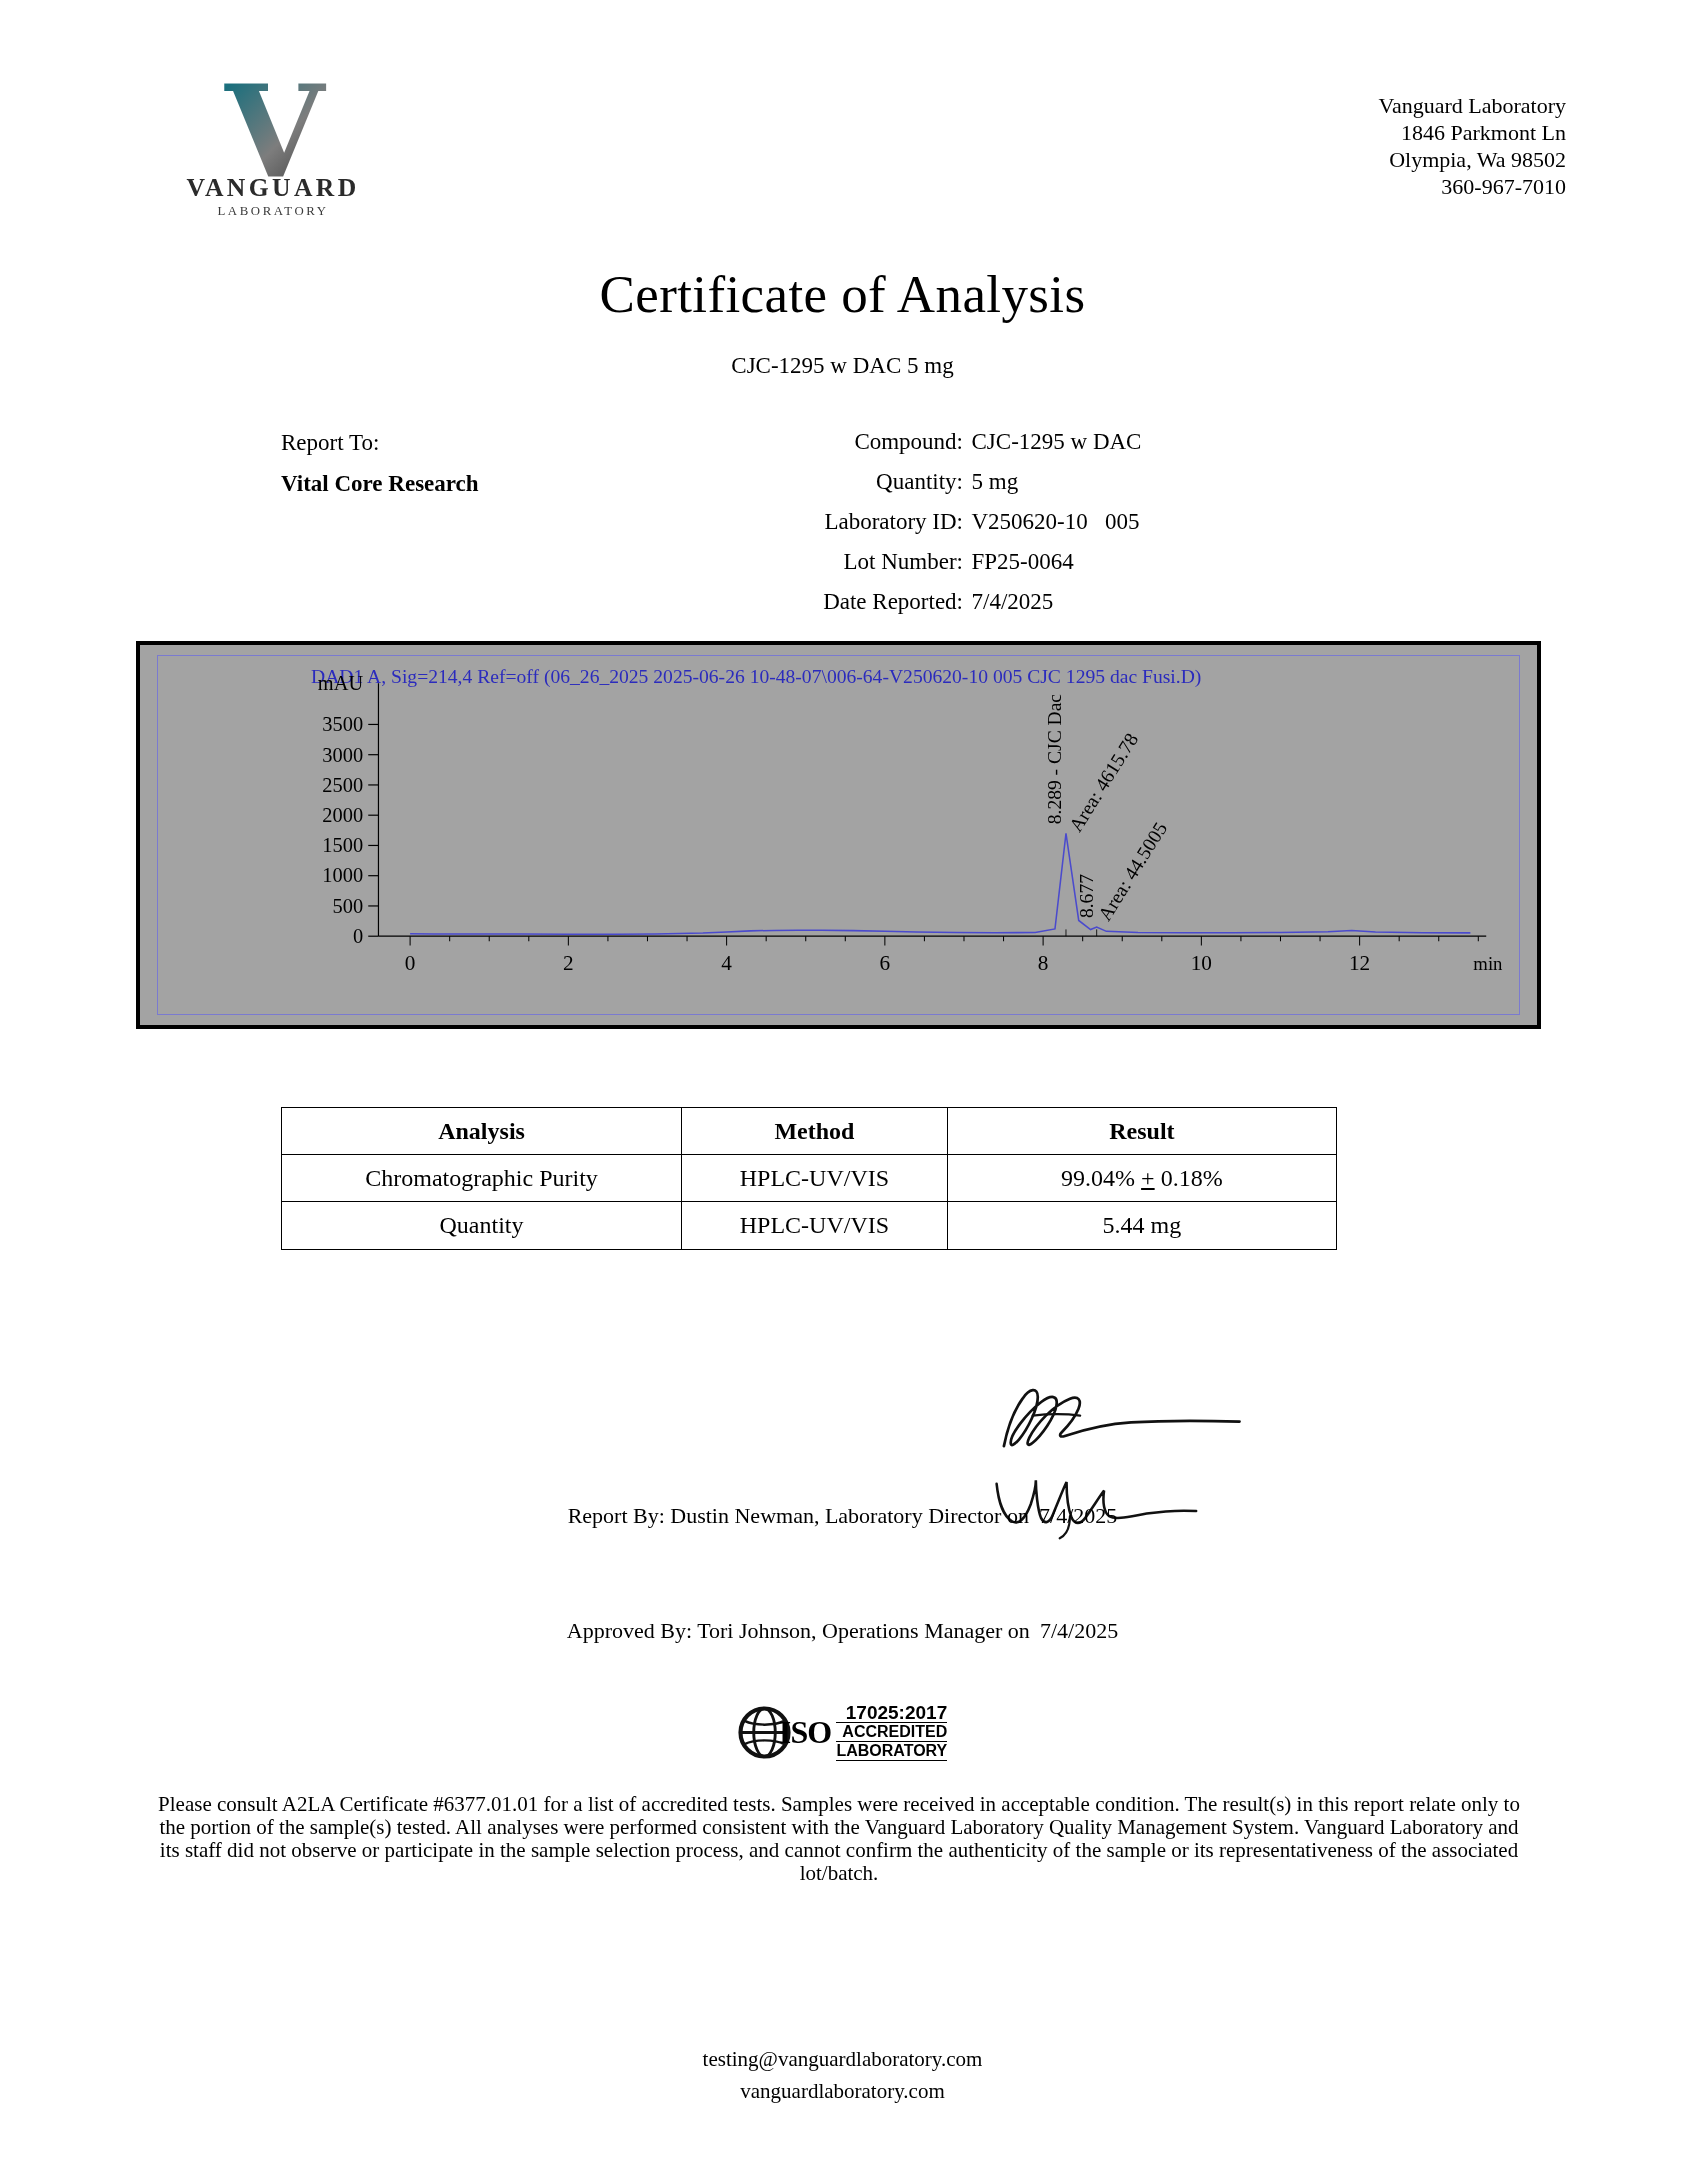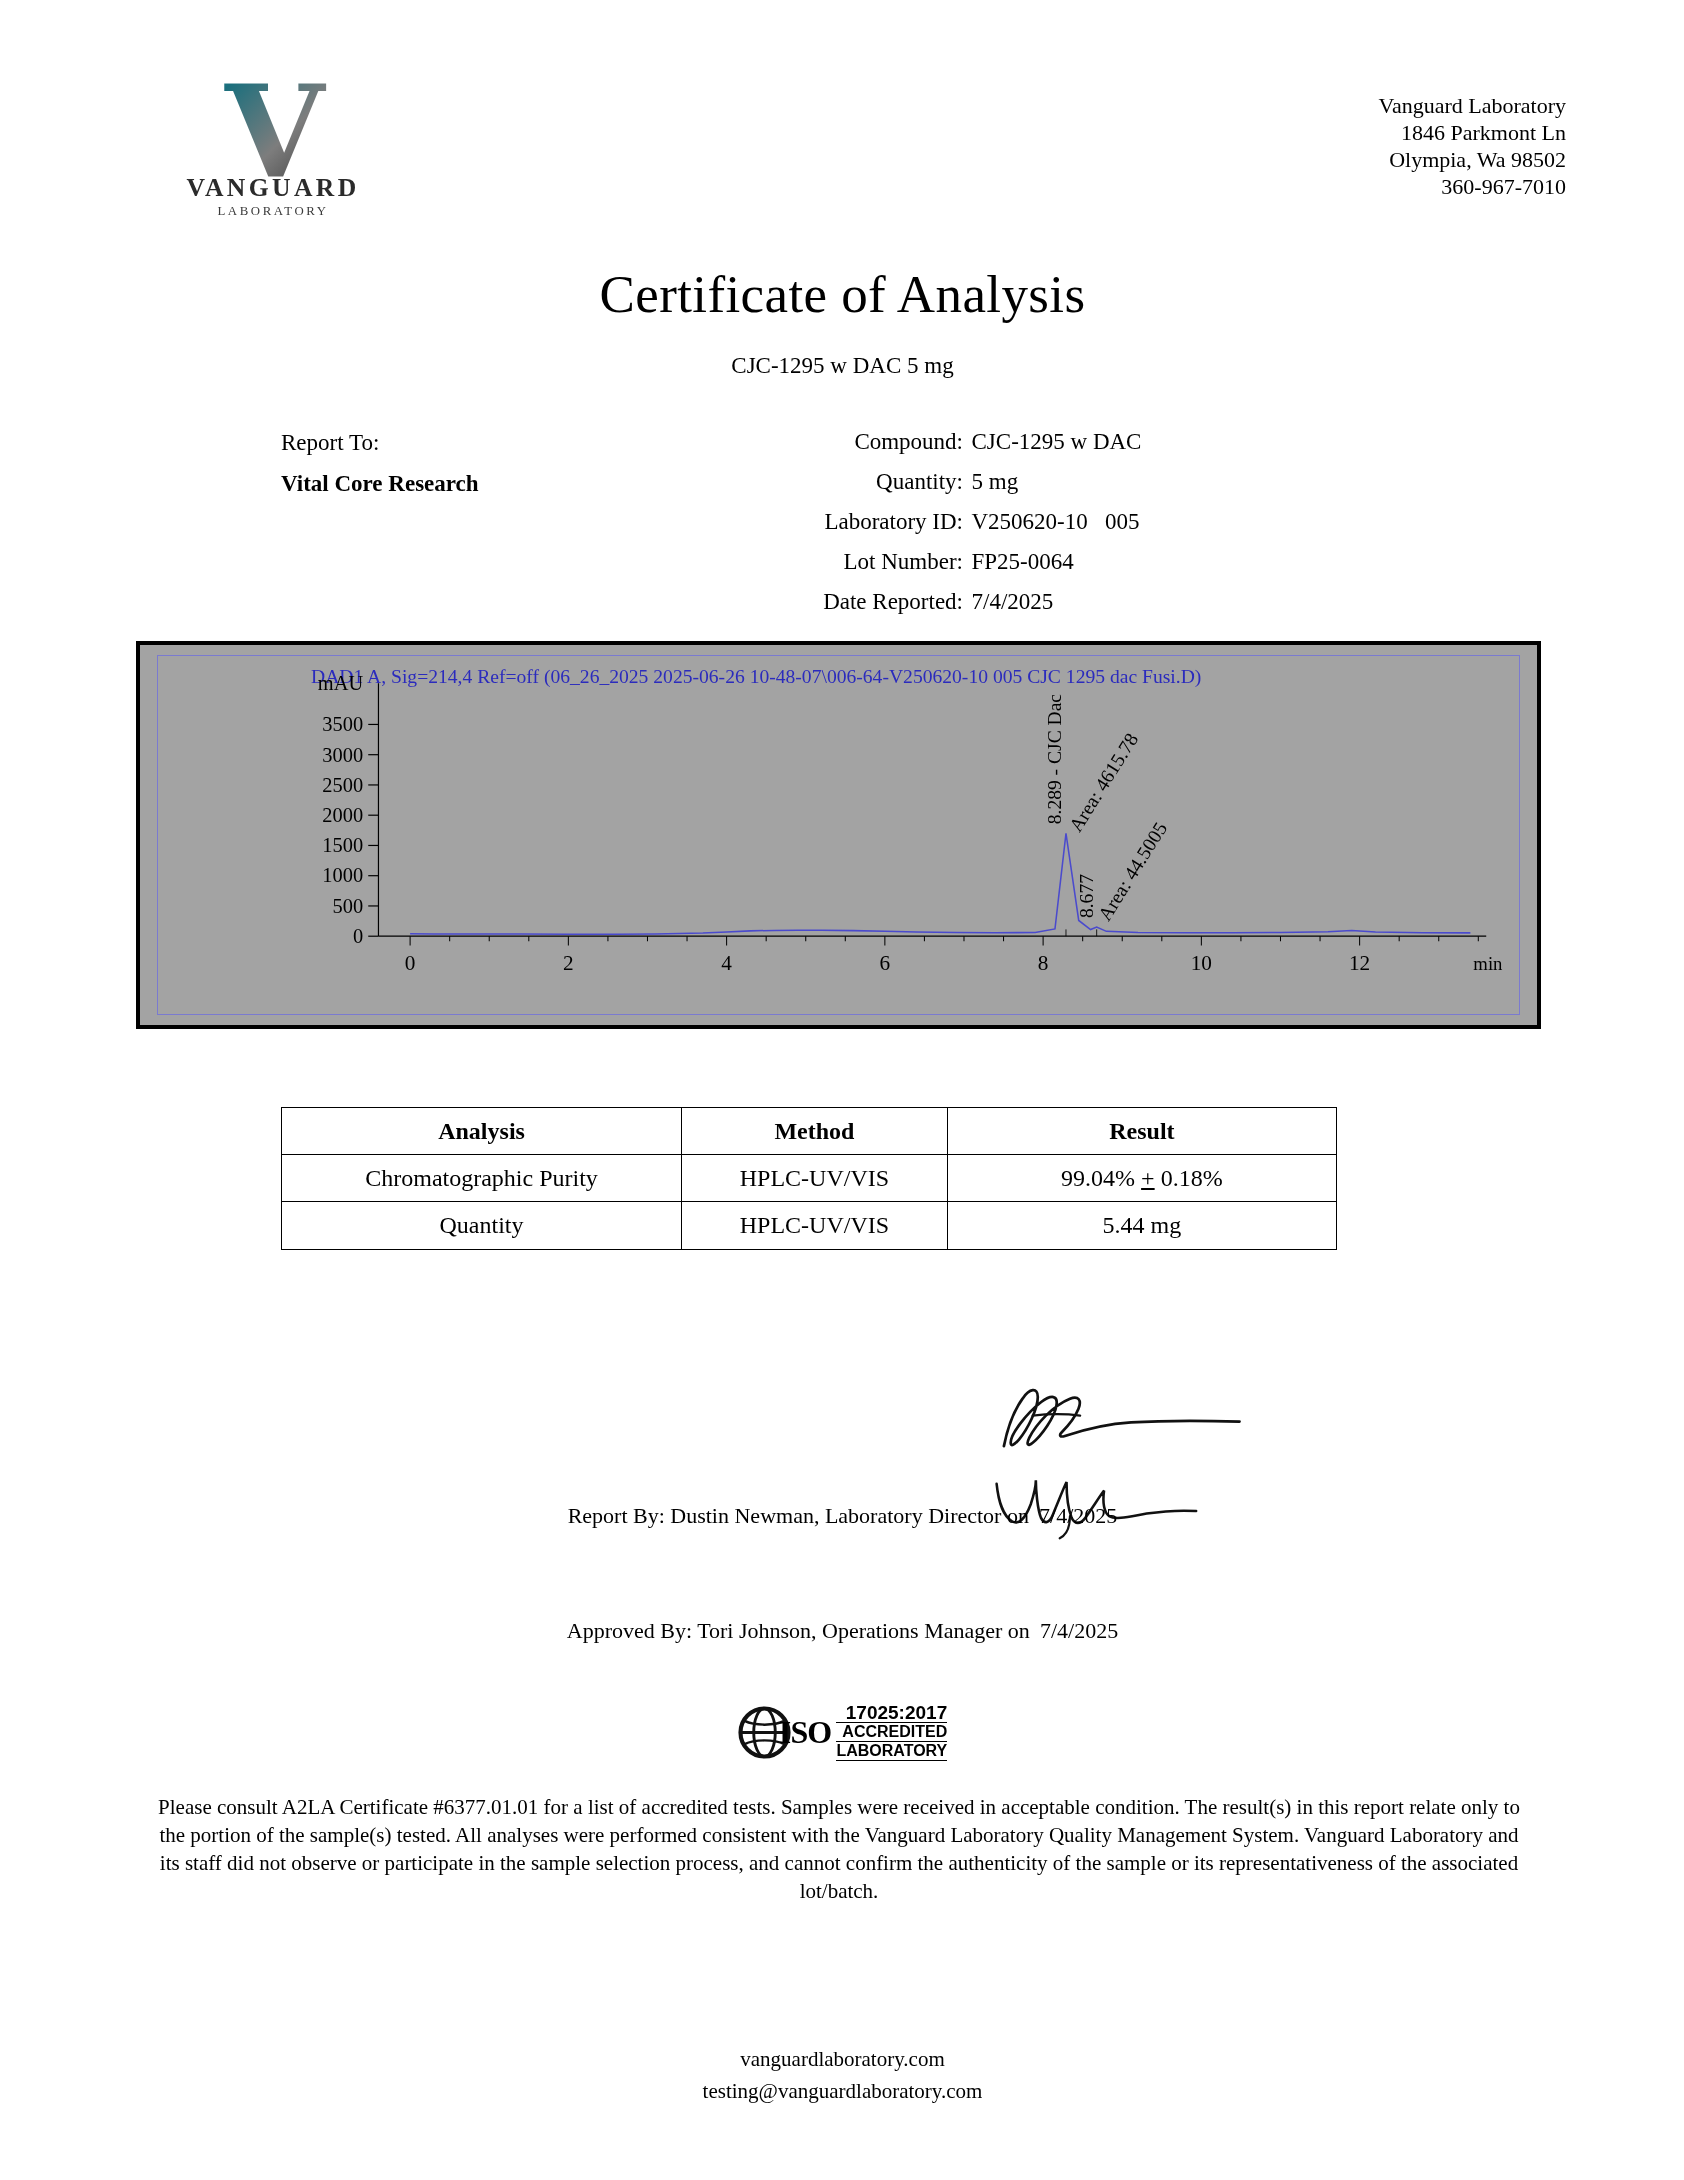--- a/index.html
+++ b/index.html
@@ -255,21 +255,21 @@
   .iso-l3 { border-top: 1.7px solid #000; border-bottom: 1.7px solid #000; }
 
   
   .disclaimer {
     position: absolute;
     left: 149px;
     top: 1793px;
     width: 1380px;
     text-align: center;
     font-size: 21px;
-    line-height: 28px;
+    line-height: 23px;
   }
 
   
   .footer {
     position: absolute;
     left: 0;
     top: 2044px;
     width: 100%;
     text-align: center;
     font-size: 21px;
@@ -451,18 +451,18 @@
         <div class="iso-l1">17025:2017</div>
         <div class="iso-l2">ACCREDITED</div>
         <div class="iso-l3">LABORATORY</div>
       </div>
     </div>
   </div>
 
   <div class="disclaimer">Please consult A2LA Certificate #6377.01.01 for a list of accredited tests. Samples were received in acceptable condition. The result(s) in this report relate only to the portion of the sample(s) tested. All analyses were performed consistent with the Vanguard Laboratory Quality Management System. Vanguard Laboratory and its staff did not observe or participate in the sample selection process, and cannot confirm the authenticity of the sample or its representativeness of the associated lot/batch.</div>
 
   <div class="footer">
+    <div>testing@vanguardlaboratory.com</div>
     <div>vanguardlaboratory.com</div>
-    <div>testing@vanguardlaboratory.com</div>
   </div>
 
 </div>
 
 
 </body></html>

